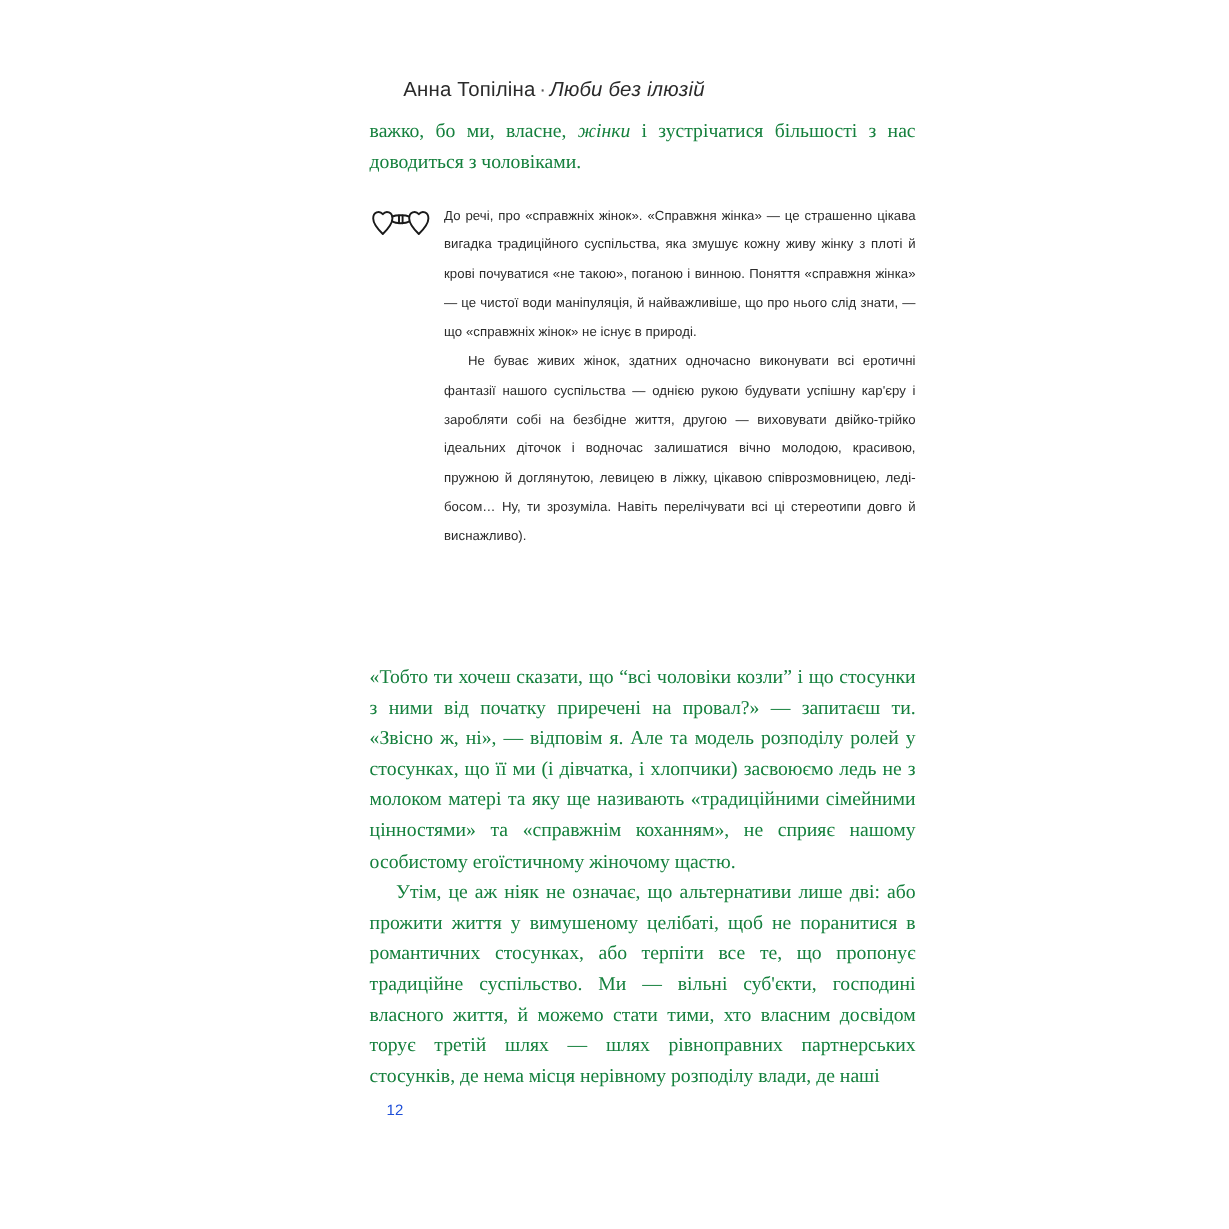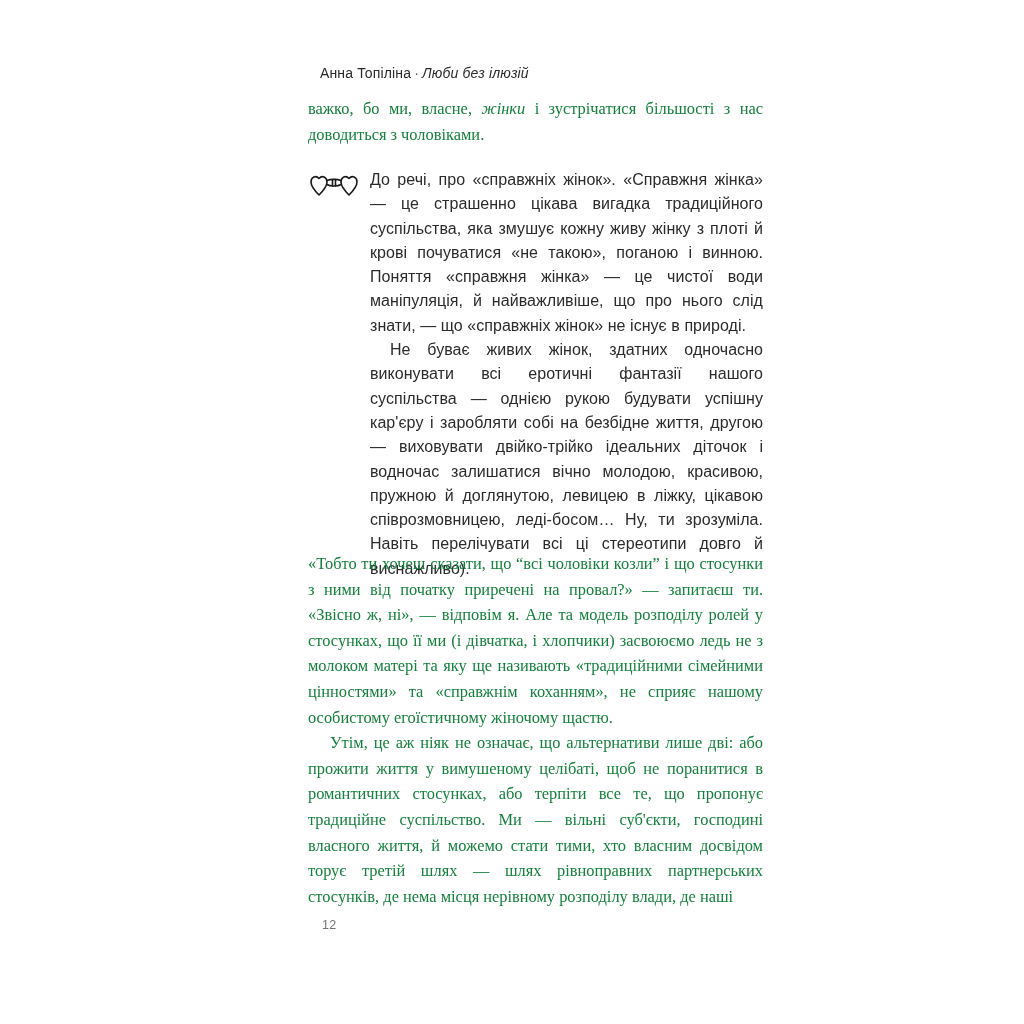--- a/index.html
+++ b/index.html
@@ -20,24 +20,24 @@
   .page {
     position: relative;
     width: 1024px;
     height: 1024px;
     background: #ffffff;
   }
 
   
   .running-head {
     position: absolute;
-    left: 320px;
+    left: 336px;
     top: 65px;
     font-family: "Liberation Sans", "DejaVu Sans", sans-serif;
-    font-size: 14px;
+    font-size: 17px;
     letter-spacing: 0.15px;
     color: #2a2a2a;
     white-space: nowrap;
   }
   .running-head .rh-author { font-style: normal; }
   .running-head .rh-sep { padding: 0 3px; color: #555; }
   .running-head .rh-title { font-style: italic; }
 
   
   .col {
@@ -72,42 +72,42 @@
     position: absolute;
     left: 0px;
     top: 4px;
     width: 52px;
     height: 28px;
   }
   .inset-icon svg { display: block; width: 52px; height: 28px; }
   .inset-body {
     margin-left: 62px;
     font-family: "Liberation Sans", "DejaVu Sans", sans-serif;
-    font-size: 16px;
+    font-size: 11px;
     line-height: 24.3px;
     text-align: justify;
     text-justify: inter-word;
     color: #2b2b2b;
     letter-spacing: 0.05px;
   }
   .inset-body p { margin: 0; }
   .inset-body p.indent { text-indent: 20px; }
 
   
   #block-mid { top: 551px; }
   #block-mid p + p { margin-top: 0; }
 
   
   .folio {
     position: absolute;
     left: 322px;
     top: 918px;
     font-family: "Liberation Sans", "DejaVu Sans", sans-serif;
     font-size: 12.5px;
-    color: #737373;
+    color: #1d4ed8;
     letter-spacing: 0.3px;
   }
 </style>
 </head>
 <body>
 
 <div class="page">
 
   <div class="running-head">
     <span class="rh-author">Анна Топіліна</span><span class="rh-sep">·</span><span class="rh-title">Люби без ілюзій</span>

